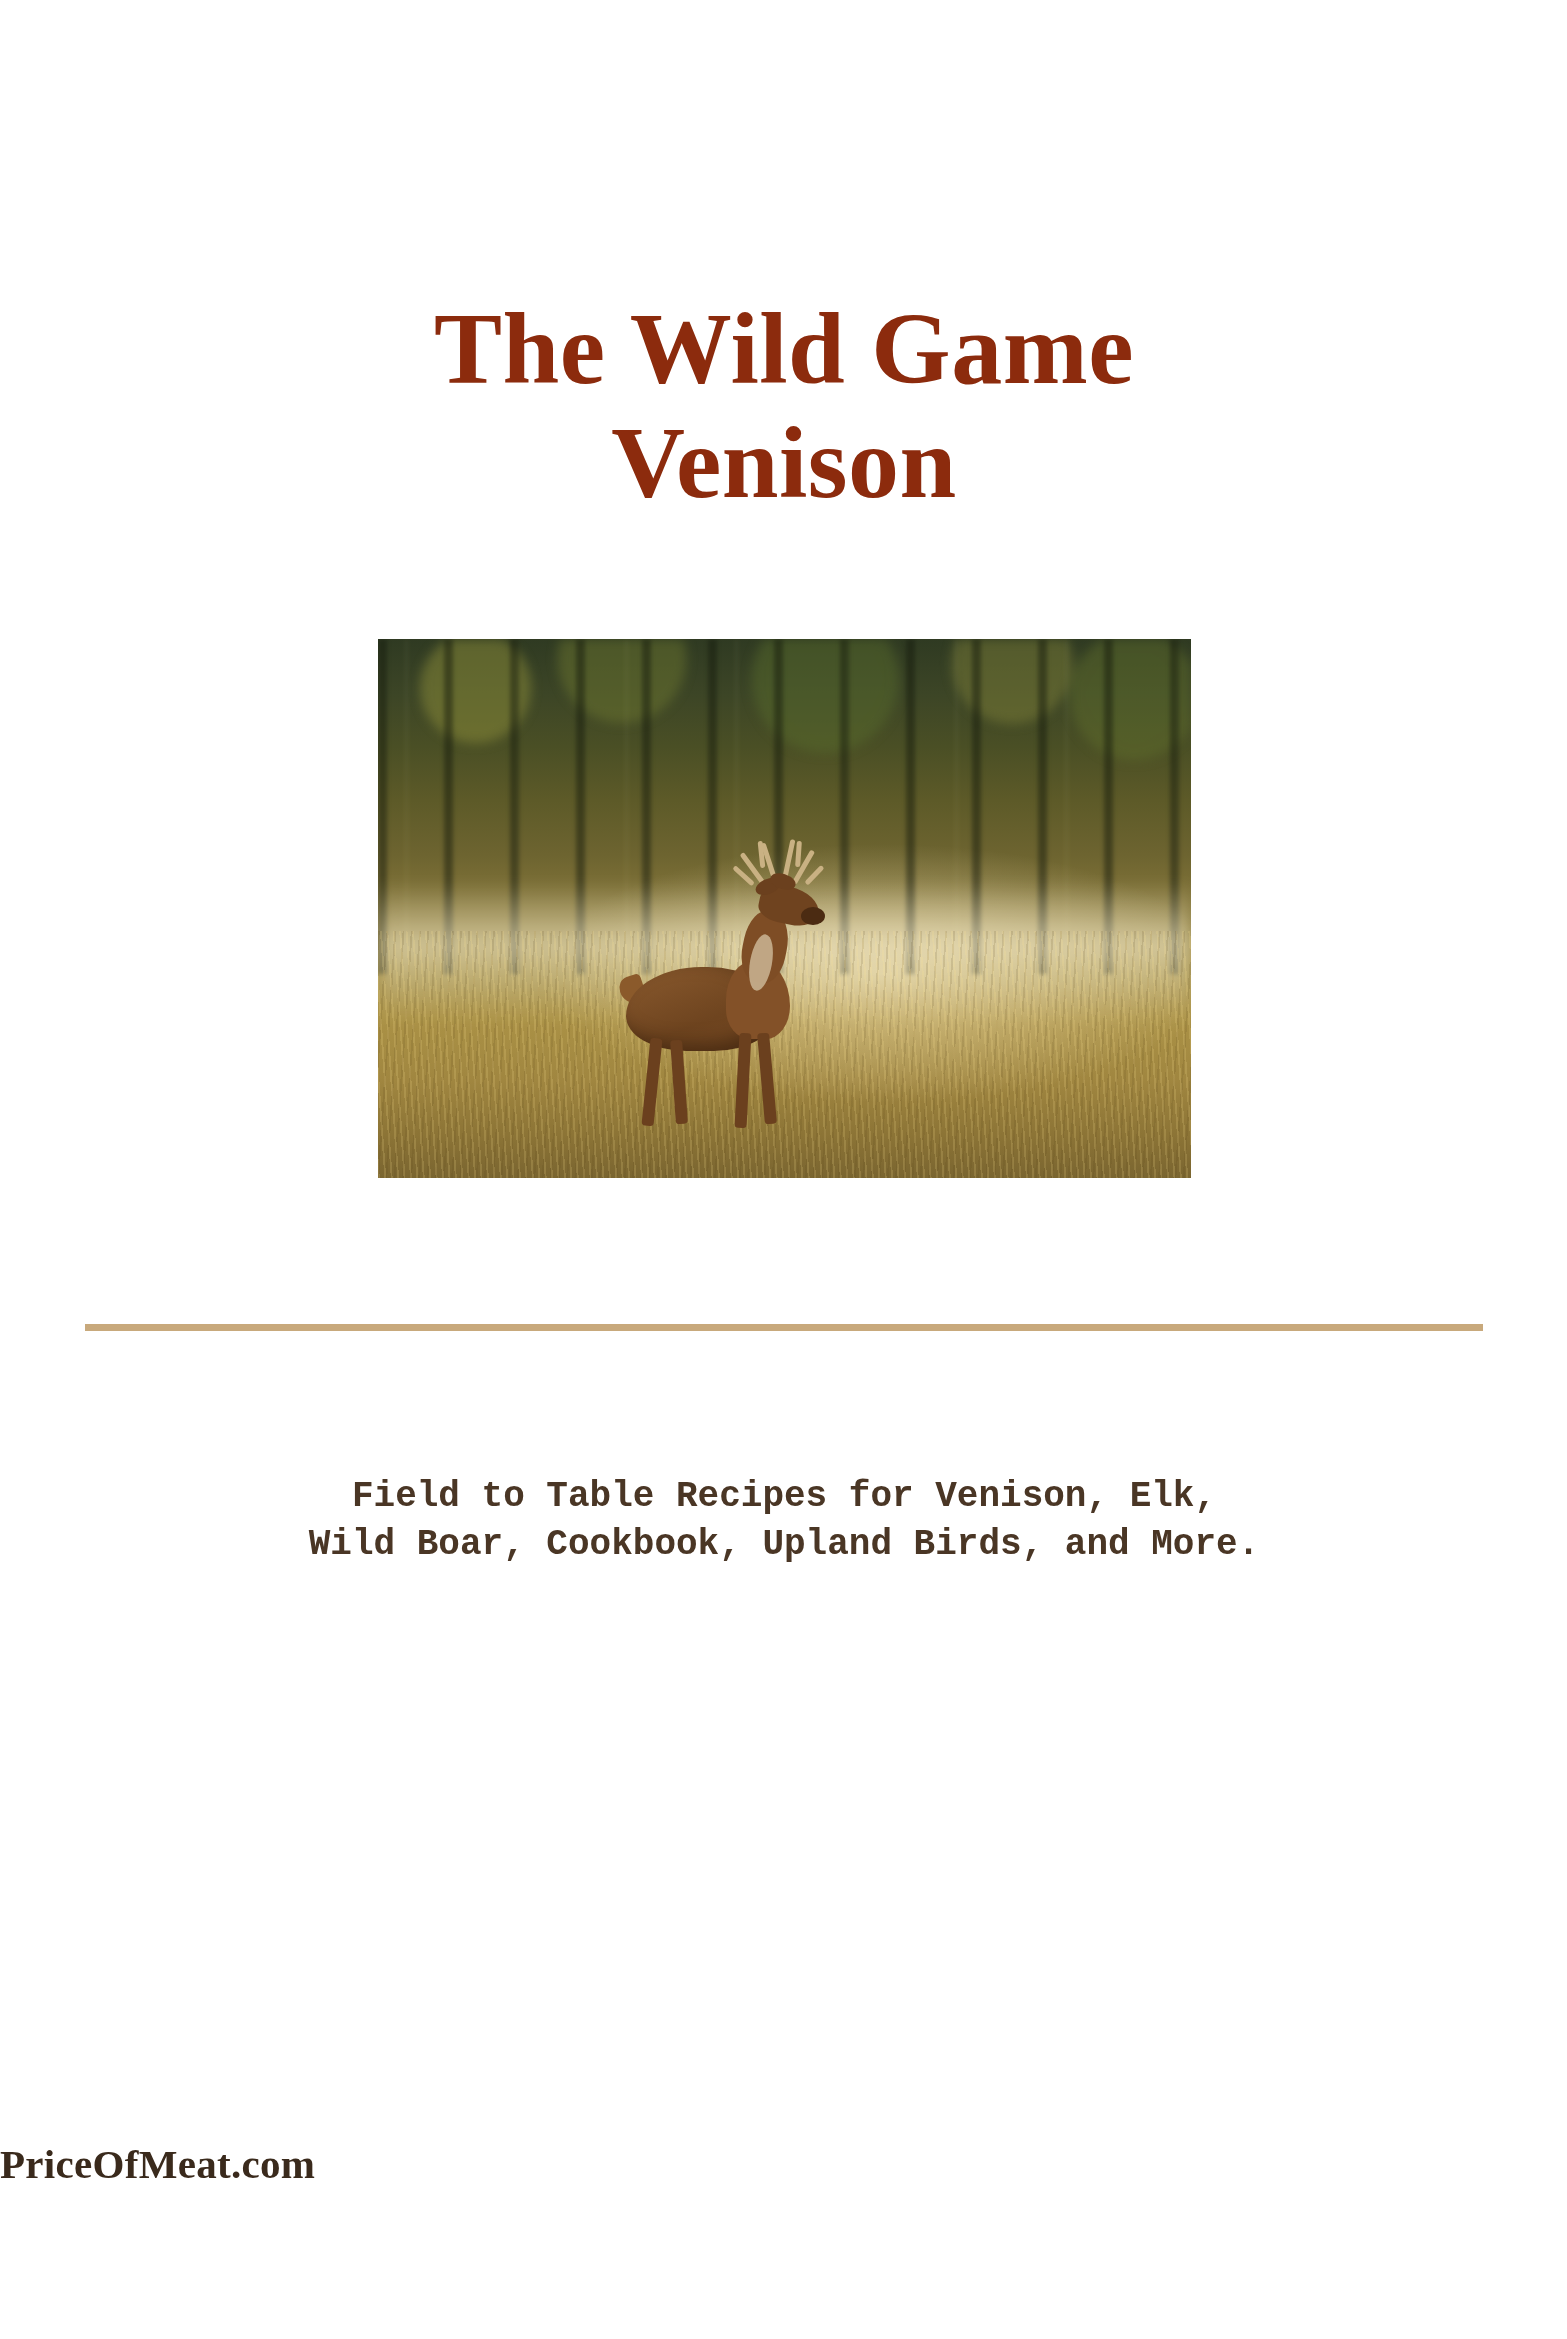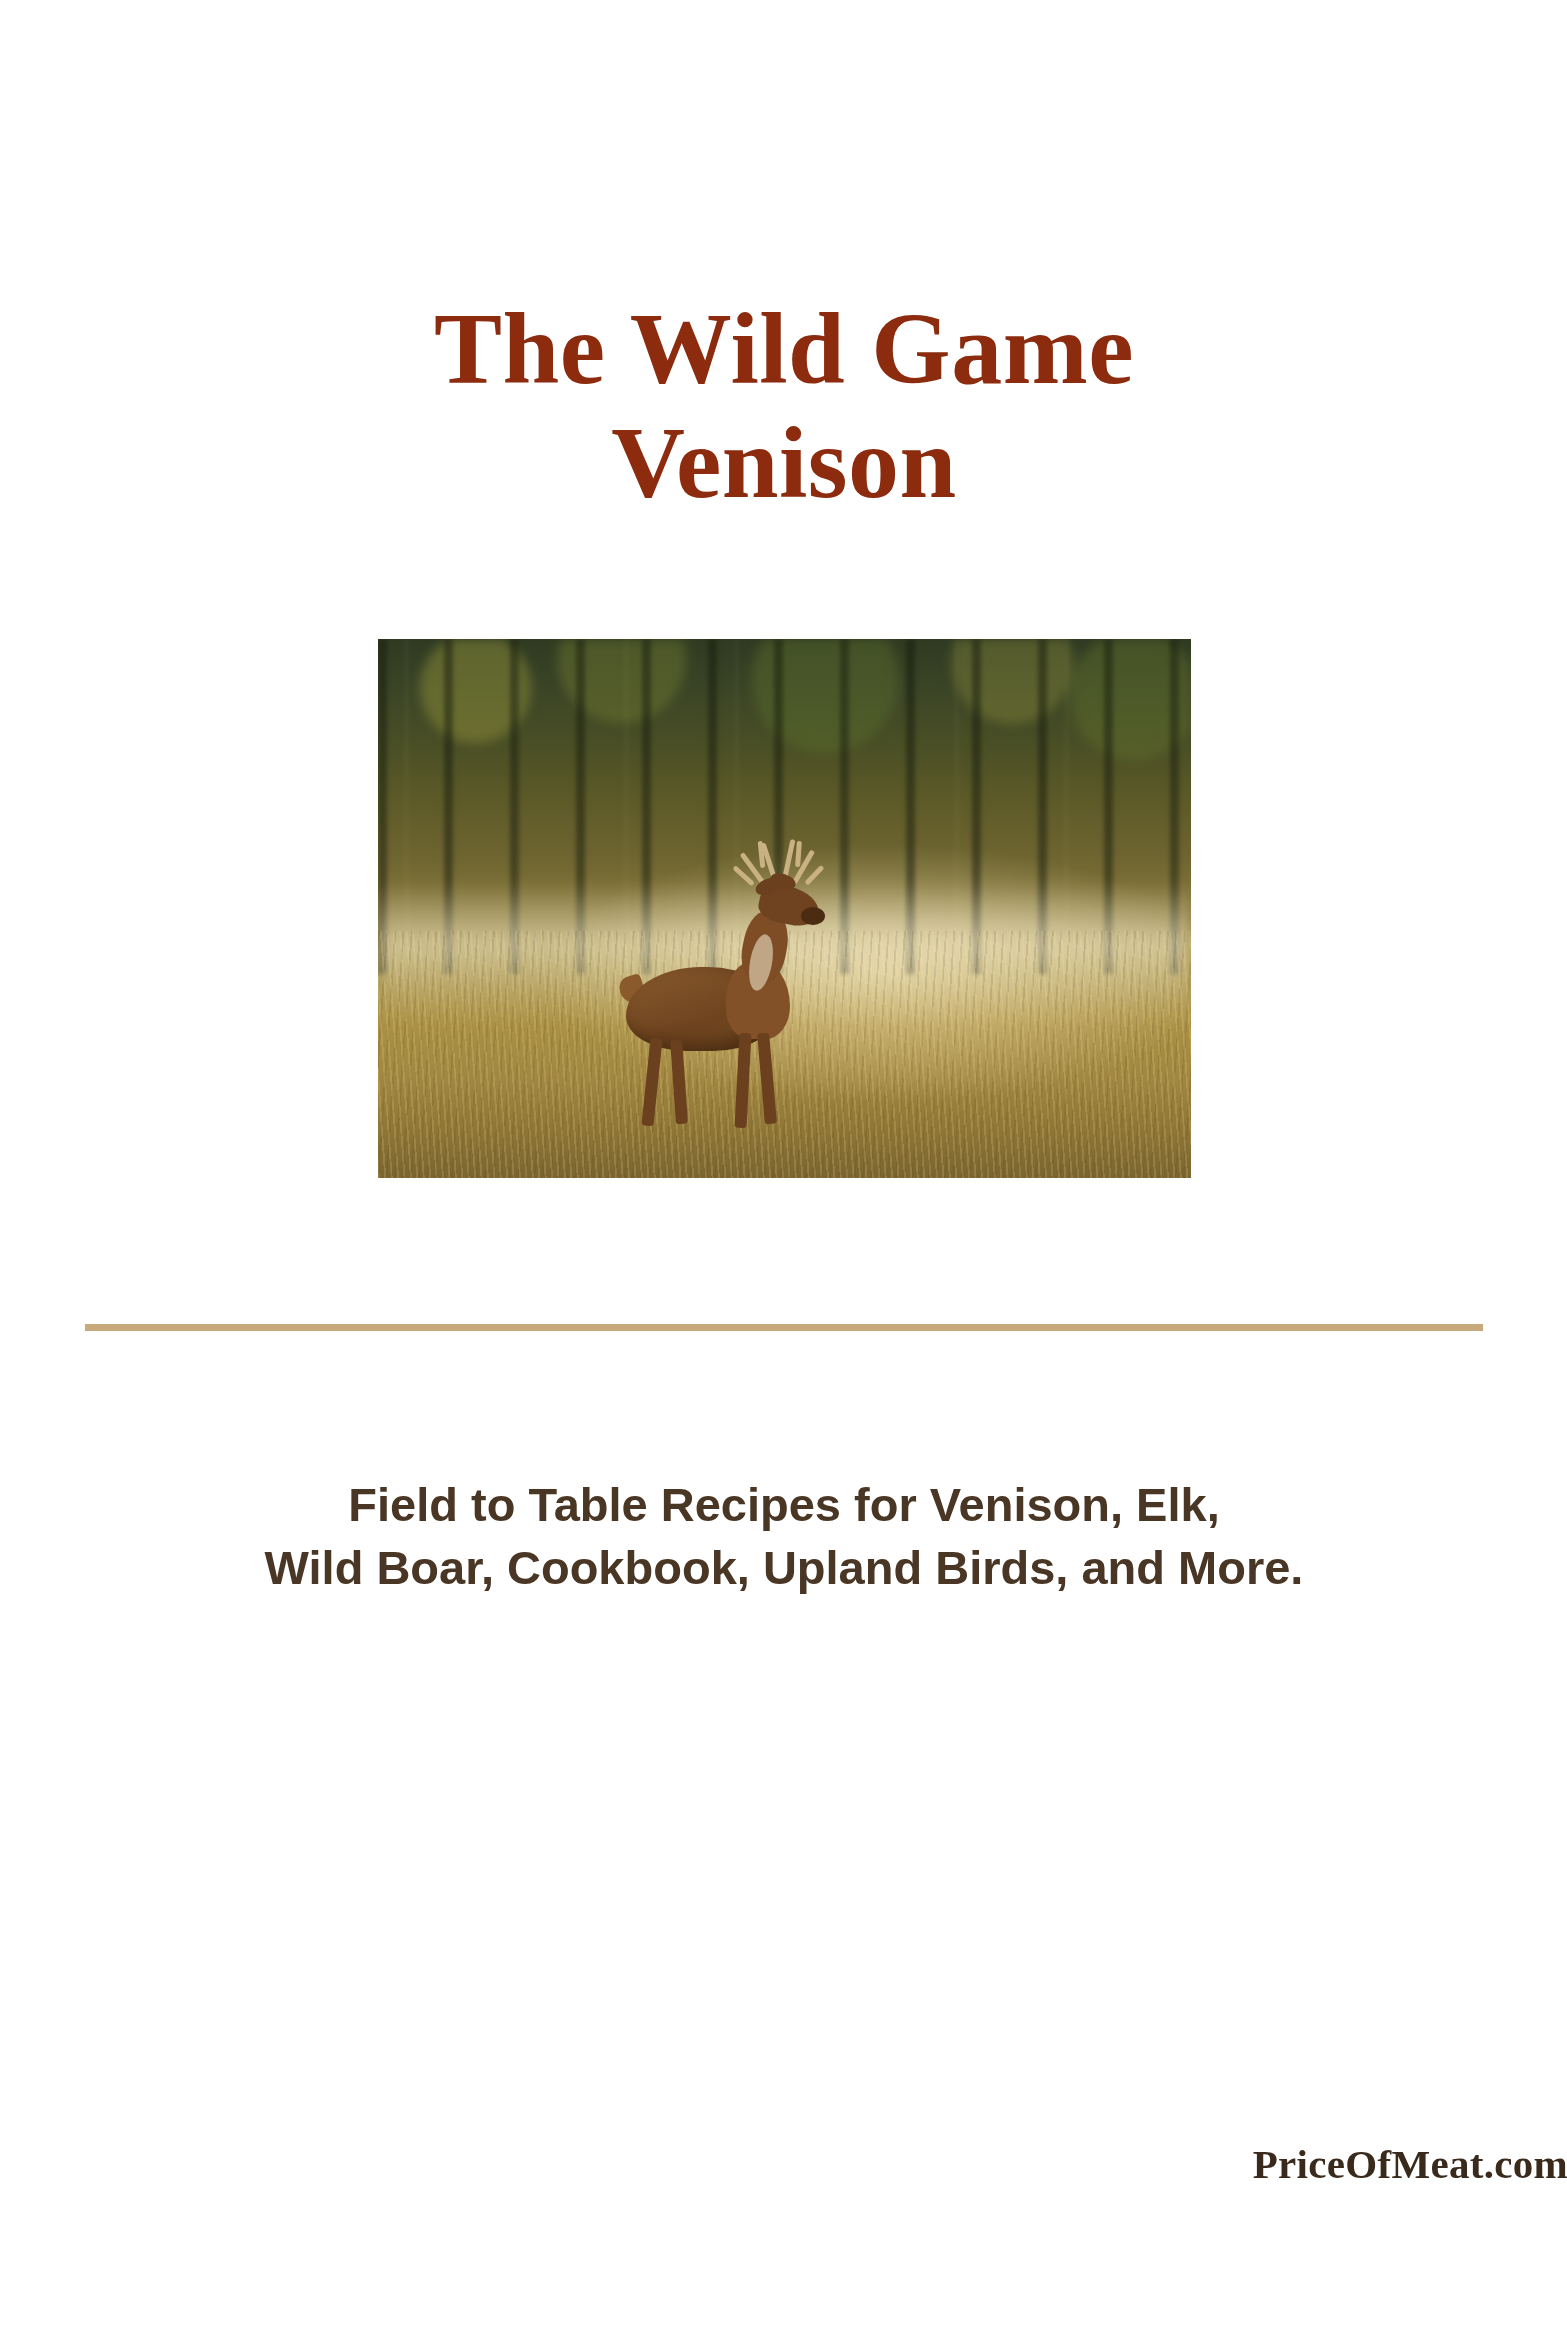--- a/index.html
+++ b/index.html
@@ -209,33 +209,33 @@
 
   
   .subtitle-block {
     margin-top: 142px;
     width: 100%;
     text-align: center;
     padding: 0 137px;
     box-sizing: border-box;
   }
   .subtitle-line {
-    font-family: Liberation Sans, sans-serif;
+    font-family: Liberation Mono, monospace;
     font-weight: bold;
-    font-size: 47px;
+    font-size: 36px;
     line-height: 1.35;
     color: #4a3625;
   }
 
   
   .footer {
     position: absolute;
     left: 0; right: 0;
     bottom: 151px;
-    text-align: right;
+    text-align: left;
   }
   .footer-text {
     font-family: "Liberation Serif", serif;
     font-weight: bold;
     font-size: 41px;
     color: #3a2a1c;
     letter-spacing: 0.3px;
   }
 </style>
 </head>

